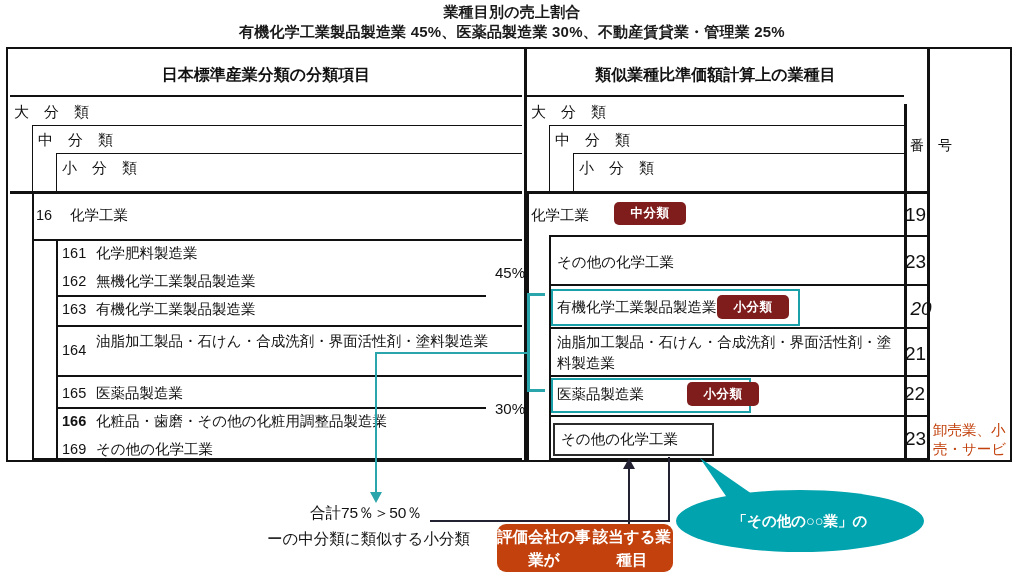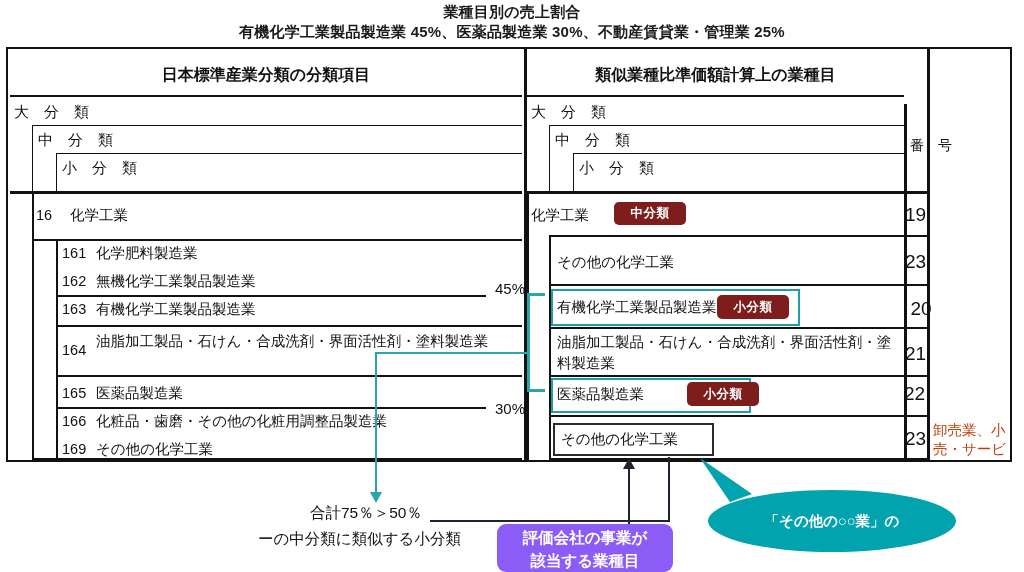--- a/index.html
+++ b/index.html
@@ -46,23 +46,23 @@
 
   
   .tl{position:absolute;background:#2aa5ab;}
   .dk{position:absolute;background:#223;}
 
   .pct{position:absolute;font-size:15px;color:#111;}
 
   
   .note{position:absolute;font-size:15.5px;line-height:26px;color:#111;white-space:nowrap;}
   .navy-box{
-    position:absolute;background:#8b5cf6;color:#fff;border-radius:9px;
+    position:absolute;background:#c2410c;color:#fff;border-radius:9px;
     font-size:15.5px;font-weight:700;line-height:23px;text-align:center;
-    display:flex;flex-direction:column;align-items:center;justify-content:flex-end;
+    display:flex;flex-direction:row;align-items:center;justify-content:flex-end;
   }
   .bubble{
     position:absolute;background:#00a3ae;color:#fff;border-radius:50%;
     font-size:14.5px;font-weight:700;line-height:21px;text-align:center;
     display:flex;flex-direction:column;align-items:center;justify-content:center;
   }
   .arrowhead{position:absolute;width:0;height:0;}
   .rightcol-txt{position:absolute;font-size:14.5px;line-height:19px;color:#c2410c;white-space:nowrap;}
 </style>
 </head>
@@ -123,42 +123,42 @@
     <div class="vline" style="left:48px;top:276px;width:466px;height:2px;"></div>
 
     <div class="rowtxt" style="left:54px;top:293px;">164</div>
     <div class="rowtxt wrap" style="left:88px;top:282px;width:408px;line-height:21px;">油脂加工製品・石けん・合成洗剤・界面活性剤・塗料製造業</div>
     <div class="vline" style="left:48px;top:326px;width:466px;height:2px;"></div>
 
     <div class="rowtxt" style="left:54px;top:336px;">165</div>
     <div class="rowtxt" style="left:88px;top:336px;">医薬品製造業</div>
     <div class="vline" style="left:48px;top:358px;width:430px;height:1.5px;"></div>
 
-    <div class="rowtxt" style="left:54px;top:364px;">166</div>
+    <div class="rowtxt" style="left:54px;top:364px;font-weight:bold;">166</div>
     <div class="rowtxt" style="left:88px;top:364px;">化粧品・歯磨・その他の化粧用調整品製造業</div>
 
     <div class="rowtxt" style="left:54px;top:392px;">169</div>
     <div class="rowtxt" style="left:88px;top:392px;">その他の化学工業</div>
     <div class="vline" style="left:24px;top:409px;width:490px;height:2px;"></div>
 
     <div class="rowtxt" style="left:523px;top:158px;">化学工業</div>
     <div class="badge" style="left:606px;top:153px;width:72px;height:23px;">中分類</div>
     <div class="num" style="left:896px;top:156px;width:23px;">19</div>
     <div class="vline" style="left:541px;top:186px;width:378px;height:2px;"></div>
     <div class="vline" style="left:519px;top:144px;width:2px;height:267px;"></div>
     <div class="vline" style="left:541px;top:186px;width:2px;height:225px;"></div>
 
     <div class="rowtxt" style="left:549px;top:205px;">その他の化学工業</div>
     <div class="num" style="left:896px;top:203px;width:23px;">23</div>
     <div class="vline" style="left:541px;top:235px;width:378px;height:2px;"></div>
 
     <div class="teal-box" style="left:543px;top:240px;width:249px;height:37px;"></div>
     <div class="rowtxt" style="left:549px;top:250px;">有機化学工業製品製造業</div>
     <div class="badge" style="left:709px;top:246px;width:72px;height:24px;">小分類</div>
-    <div class="num" style="left:896px;top:250px;width:34px;">20</div>
+    <div class="num" style="left:896px;top:250px;width:34px;font-style:italic;">20</div>
     <div class="vline" style="left:541px;top:278px;width:378px;height:2px;"></div>
 
     <div class="rowtxt wrap" style="left:549px;top:283px;width:340px;line-height:21px;">油脂加工製品・石けん・合成洗剤・界面活性剤・塗料製造業</div>
     <div class="num" style="left:896px;top:295px;width:23px;">21</div>
     <div class="vline" style="left:541px;top:326px;width:378px;height:2px;"></div>
 
     <div class="teal-box" style="left:543px;top:329px;width:200px;height:35px;"></div>
     <div class="rowtxt" style="left:549px;top:337px;">医薬品製造業</div>
     <div class="badge" style="left:679px;top:333px;width:72px;height:24px;">小分類</div>
     <div class="num" style="left:896px;top:335px;width:14px;">22</div>
@@ -166,48 +166,48 @@
 
     <div class="dark-box" style="left:545px;top:374px;width:161px;height:33px;"></div>
     <div class="rowtxt" style="left:553px;top:382px;">その他の化学工業</div>
     <div class="num" style="left:896px;top:380px;width:23px;">23</div>
     <div class="vline" style="left:541px;top:409px;width:378px;height:2px;"></div>
 
     <div class="rightcol-txt" style="left:925px;top:372px;">卸売業、小</div>
     <div class="rightcol-txt" style="left:925px;top:391px;">売・サービ</div>
   </div>
 
-  <div class="pct" style="left:495px;top:280px;">45%</div>
+  <div class="pct" style="left:495px;top:264px;">45%</div>
   <div class="pct" style="left:495px;top:400px;">30%</div>
 
   <div class="tl" style="left:527px;top:293px;width:2.5px;height:98px;"></div>
 
   <div class="tl" style="left:527px;top:293px;width:18px;height:2.5px;"></div>
 
   <div class="tl" style="left:527px;top:389px;width:18px;height:2.5px;"></div>
 
   <div class="tl" style="left:375px;top:352px;width:154px;height:2px;"></div>
 
   <div class="tl" style="left:375px;top:352px;width:2px;height:143px;"></div>
   <div class="arrowhead" style="left:370px;top:492px;border-left:6px solid transparent;border-right:6px solid transparent;border-top:11px solid #2aa5ab;"></div>
 
   <div class="dk" style="left:430px;top:520px;width:240px;height:2px;"></div>
   <div class="dk" style="left:668px;top:457px;width:2px;height:65px;"></div>
   <div class="dk" style="left:628px;top:468px;width:2px;height:65px;"></div>
   <div class="dk" style="left:500px;top:531px;width:130px;height:2px;"></div>
   <div class="arrowhead" style="left:623px;top:458px;border-left:6px solid transparent;border-right:6px solid transparent;border-bottom:11px solid #223;"></div>
 
   <div class="note" style="left:310px;top:500px;">合計75％＞50％</div>
-  <div class="note" style="left:258px;top:526px;text-align:center;">ーの中分類に類似する小分類</div>
+  <div class="note" style="left:267px;top:526px;text-align:center;">ーの中分類に類似する小分類</div>
 
   <div class="navy-box" style="left:497px;top:524px;width:176px;height:48px;">
     <span>評価会社の事業が</span>
     <span>該当する業種目</span>
   </div>
 
   <svg style="position:absolute;left:700px;top:458px;width:70px;height:50px;" viewBox="0 0 70 50">
     <polygon points="0,0 52,36 30,44" fill="#00a3ae"></polygon>
   </svg>
-  <div class="bubble" style="left:708px;top:490px;width:248px;height:62px;gap:47px;">
+  <div class="bubble" style="left:676px;top:490px;width:248px;height:62px;gap:47px;">
     <span>「その他の○○業」の</span>
   </div>
 
 </div>
 
 </body></html>

